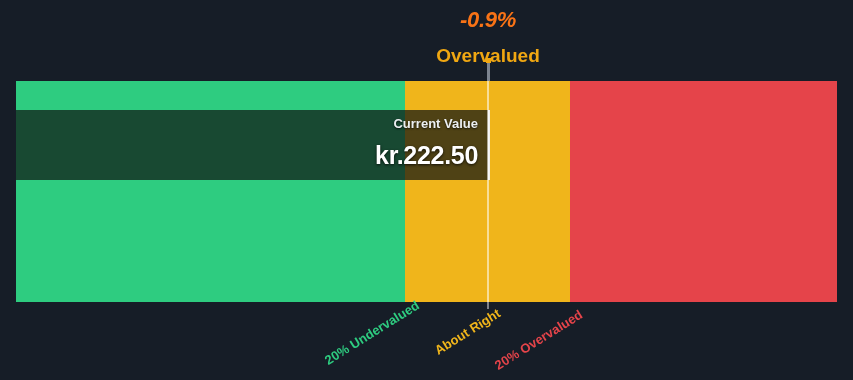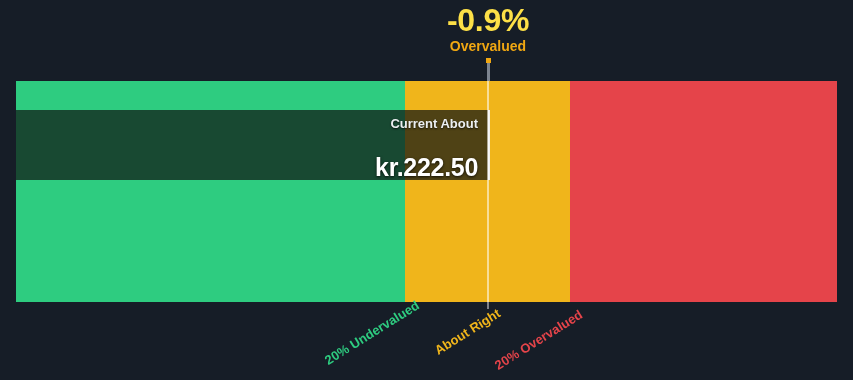--- a/index.html
+++ b/index.html
@@ -25,32 +25,33 @@
   
   .callout {
     position: absolute;
     left: 388px;
     top: 6px;
     width: 200px;
     text-align: center;
     pointer-events: none;
   }
   .callout-pct {
-    font-size: 32px;
+    font-size: 22px;
     font-weight: bold;
-    color: #fde047;
+    color: #f97316;
     line-height: 28px;
     letter-spacing: -0.3px;
+    font-style: italic;
   }
   .callout-status {
-    font-size: 14px;
+    font-size: 19px;
     font-weight: bold;
     color: #f0a712;
     line-height: 16px;
-    margin-top: 4px;
+    margin-top: 14px;
   }
 
   
   .callout-stem {
     position: absolute;
     left: 487px;
     top: 58px;
     width: 3px;
     height: 26px;
     background: #7c848f;
@@ -105,21 +106,21 @@
     font-weight: bold;
     color: #eceff1;
     line-height: 16px;
     text-shadow: 0 1px 2px rgba(0,0,0,0.75);
   }
   .bar-value {
     font-size: 25px;
     font-weight: bold;
     color: #ffffff;
     line-height: 30px;
-    margin-top: 20px;
+    margin-top: 8px;
     letter-spacing: -0.3px;
     text-shadow: 0 1px 3px rgba(0,0,0,0.8);
   }
 
   
   .marker-line {
     position: absolute;
     left: 471px;
     top: 0;
     width: 2px;
@@ -161,21 +162,21 @@
   <div class="callout-stem-cap"></div>
 
   <div class="plot">
 
     <div class="band band-under"></div>
     <div class="band band-right"></div>
     <div class="band band-over"></div>
 
     <div class="value-bar current">
       <div class="bar-labels">
-        <div class="bar-title">Current About</div>
+        <div class="bar-title">Current Value</div>
         <div class="bar-value">kr.222.50</div>
       </div>
     </div>
 
 
     <div class="marker-line"></div>
   </div>
 
   <div class="marker-tick"></div>
 

